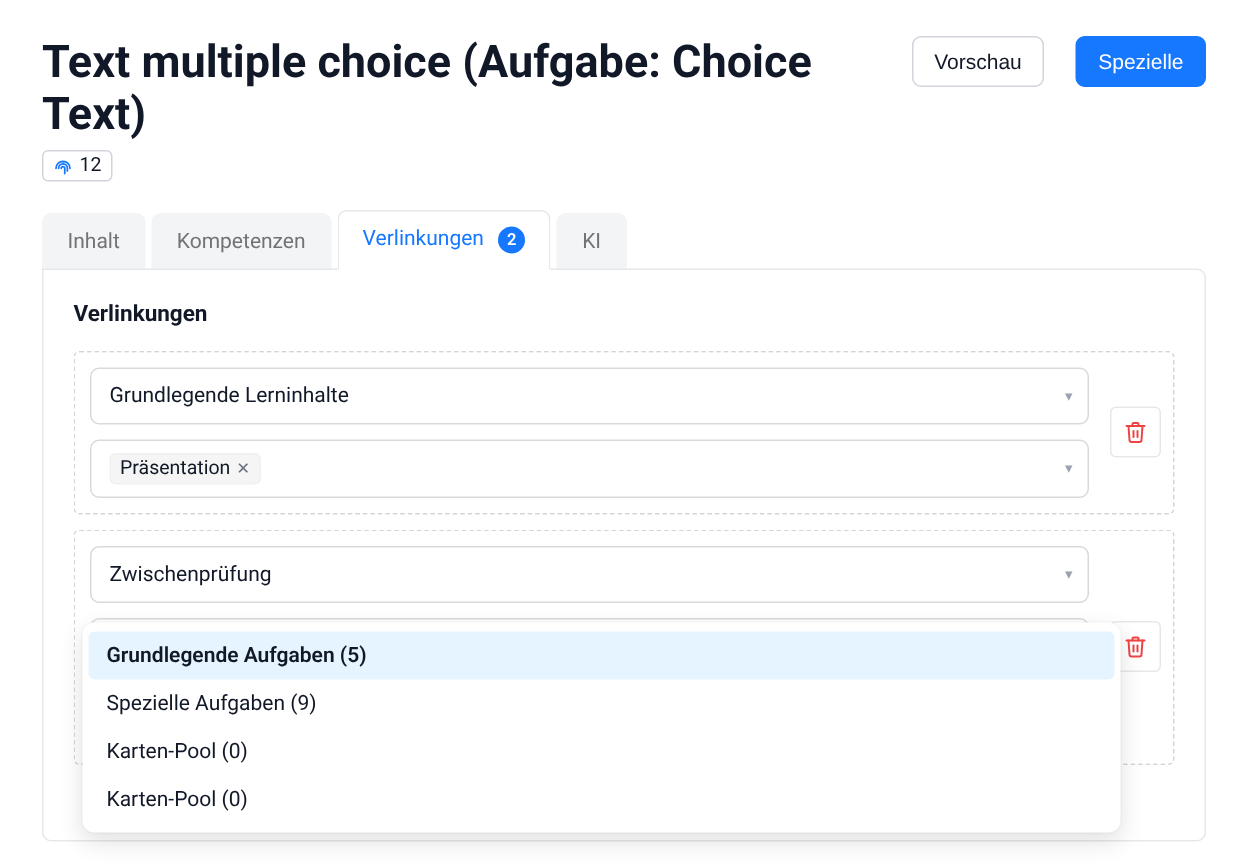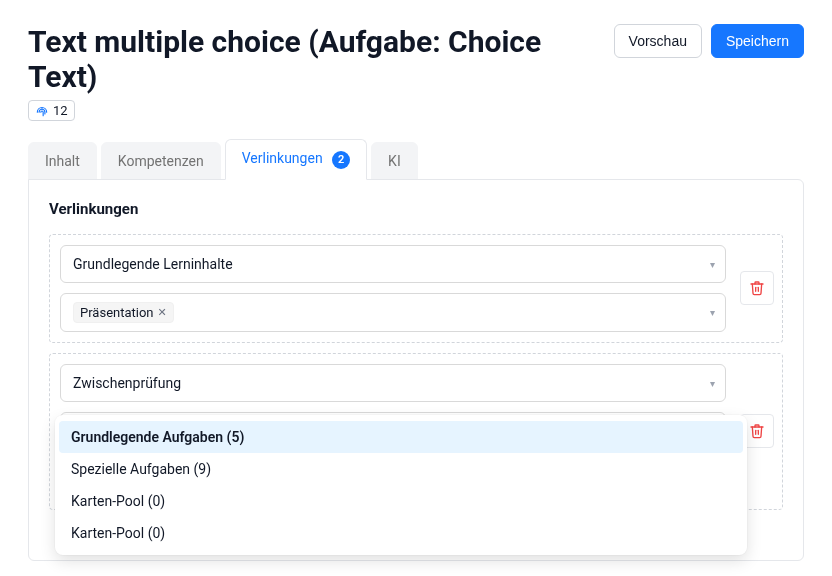--- a/index.html
+++ b/index.html
@@ -16,21 +16,21 @@
   .header-row { display: flex; justify-content: space-between; align-items: flex-start; gap: 12px; }
   .title { font-size: 30px; font-weight: 700; color: #111827; }
   .sub-row { margin-top: 6px; }
   .badge {
     display: inline-flex; align-items: center; gap: 4px;
     border: 1px solid #d1d5db; border-radius: 4px;
     padding: 2px 6px; font-size: 13px; color: #111827; background: #fff;
   }
   .fp-icon { display: inline-block; line-height: 1; }
   .fp-icon svg { display: block; }
-  .actions { display: flex; gap: 9px; }
+  .actions { display: flex; gap: 21px; }
   .btn {
     display: inline-flex; align-items: center; justify-content: center;
     padding: 8px 14px; font-size: 14px; border-radius: 6px; cursor: pointer;
     border: 1px solid #d1d5db; background: #fff; color: #111827;
   }
   .btn-primary { background: #1677ff; border-color: #1677ff; color: #fff; }
   .tabs {
     display: flex; gap: 4px; margin-top: 18px; align-items: flex-end;
   }
   .tab {
@@ -109,21 +109,21 @@
               <path d="M10 14a2 2 0 0 1 4 0v6"></path>
               <path d="M12 8v0"></path>
             </svg>
           </span>
           <span>12</span>
         </span>
       </div>
     </div>
     <div class="actions">
       <button class="btn">Vorschau</button>
-      <button class="btn btn-primary">Speichern</button>
+      <button class="btn btn-primary">Spezielle</button>
     </div>
   </div>
 
   <div class="tabs">
     <div class="tab">
       <span>Inhalt</span>
     </div>
     <div class="tab">
       <span>Kompetenzen</span>
     </div>

